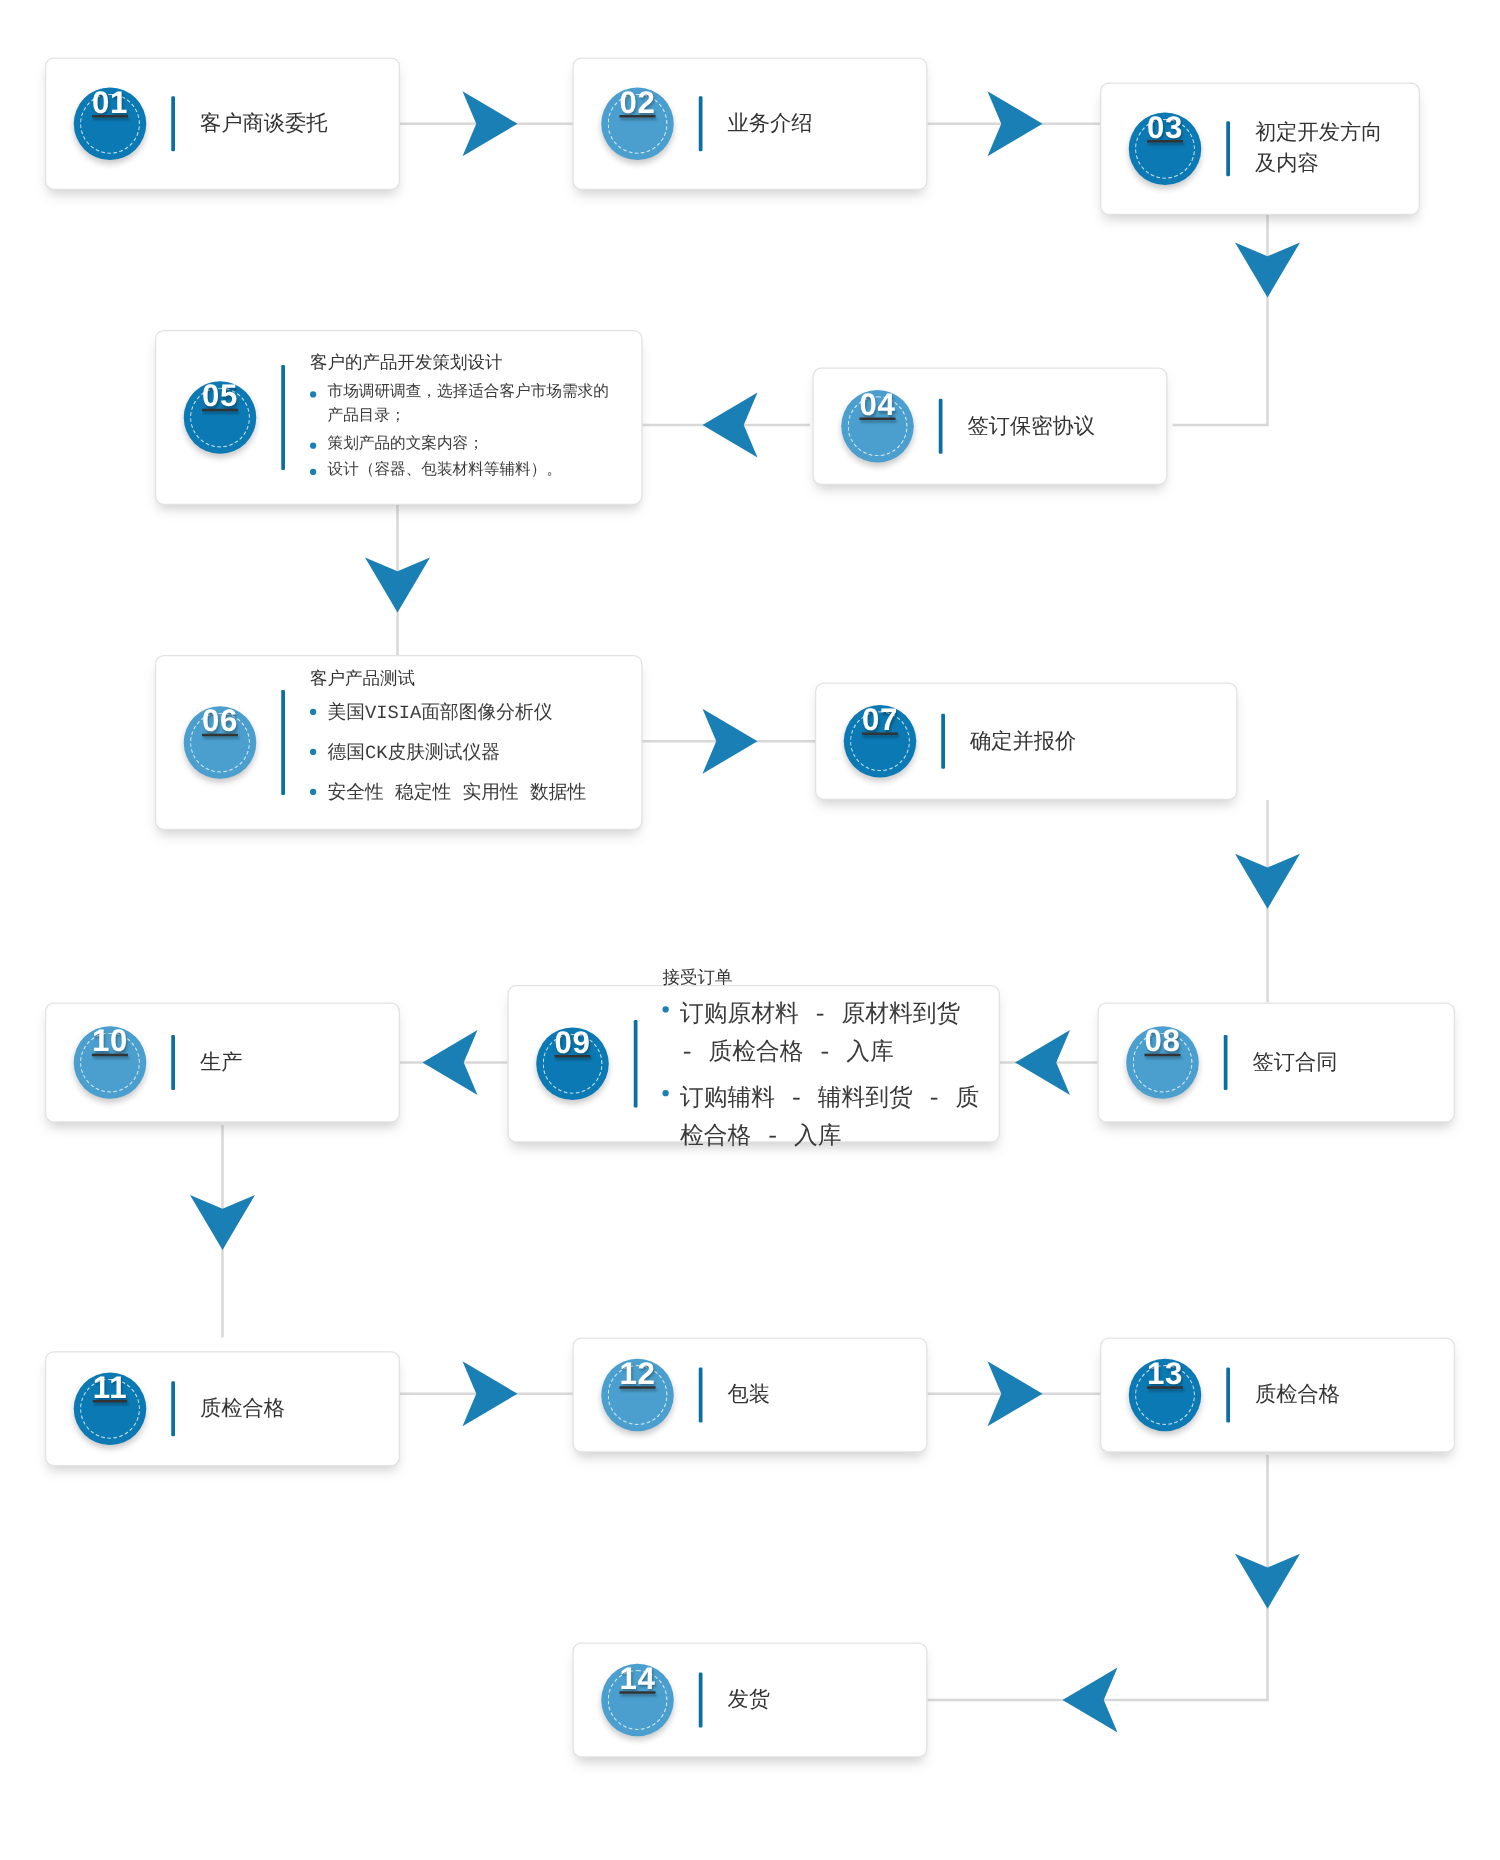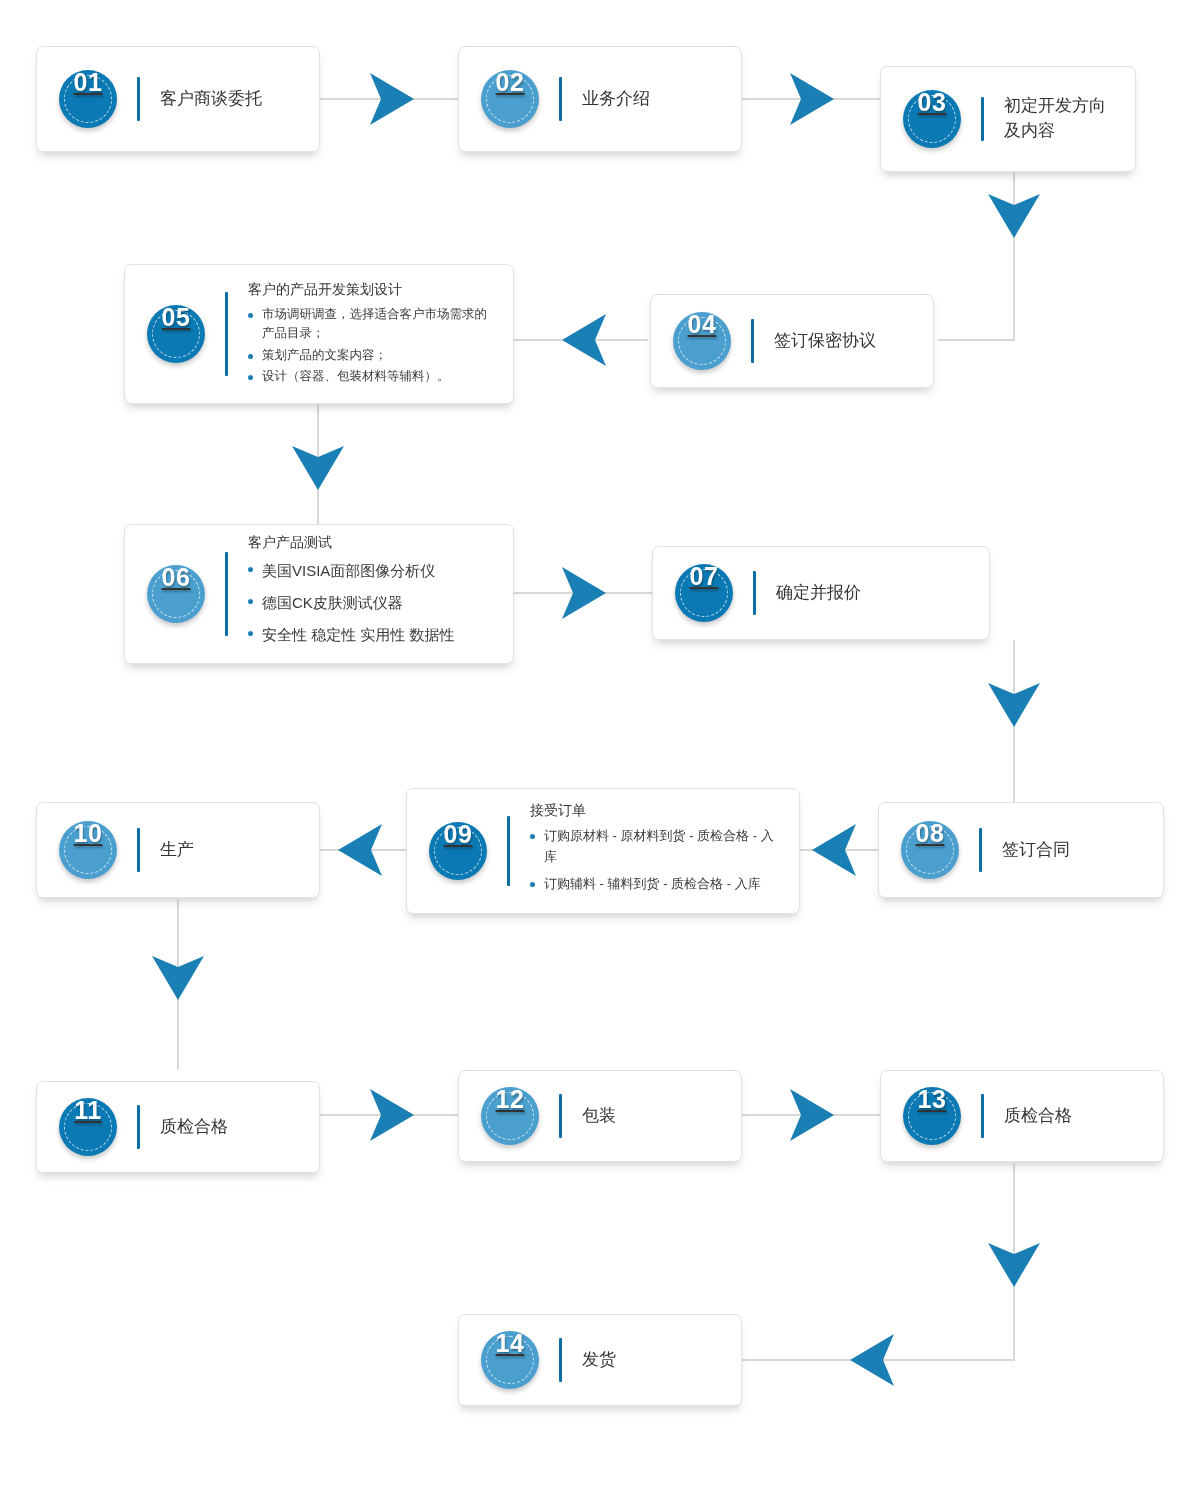--- a/index.html
+++ b/index.html
@@ -115,38 +115,39 @@
     margin: 0;
     padding: 0;
   }
   ul.bullets li {
     position: relative;
     padding-left: 14px;
     font-size: 12.5px;
     color: #3a3a3a;
     line-height: 1.55;
     margin-bottom: 2px;
+    font-family: Liberation Mono, monospace;
   }
   ul.bullets li::before {
     content: "";
     position: absolute;
     left: 0;
     top: 8px;
     width: 5px;
     height: 5px;
     border-radius: 50%;
     background: #1a7fb5;
   }
   ul.bullets.loose li {
     font-size: 15px;
     line-height: 1.6;
     margin-bottom: 8px;
   }
   ul.bullets.med li {
-    font-size: 13px;
+    font-size: 19px;
     line-height: 1.6;
     margin-bottom: 6px;
   }
 </style>
 </head>
 <body>
 
 <div id="stage">
 
   <svg id="wires" viewBox="0 0 1200 1488">

